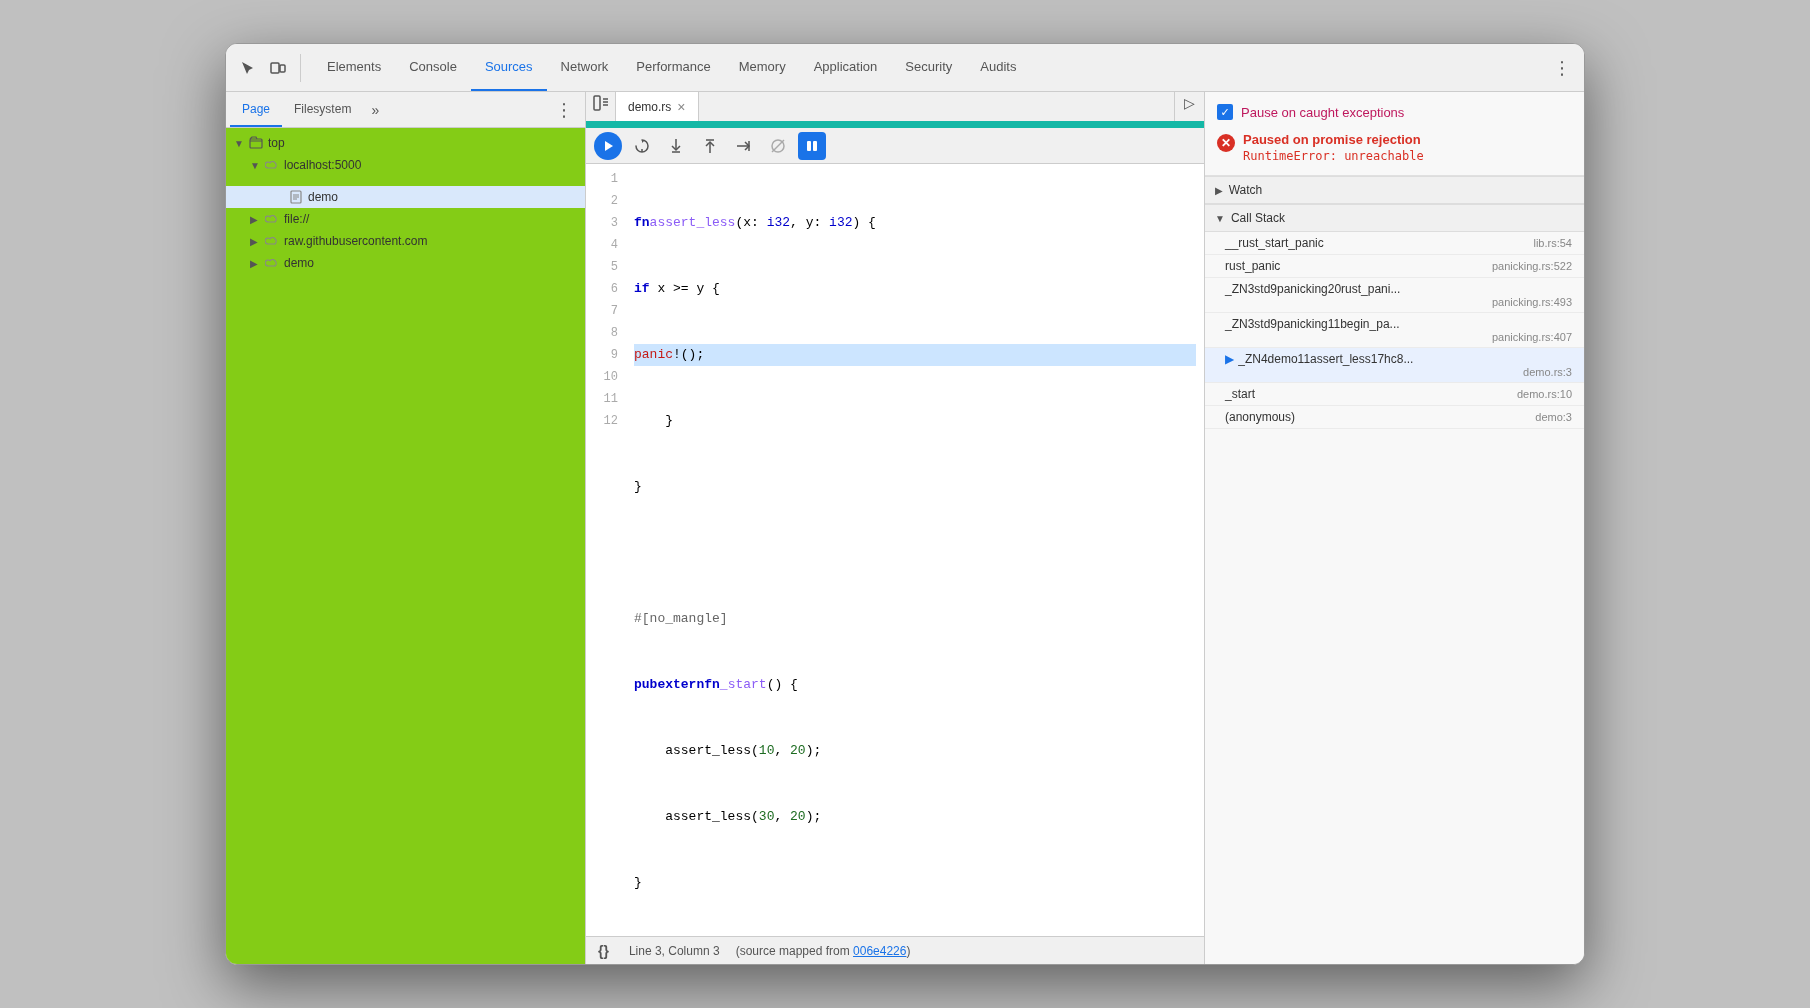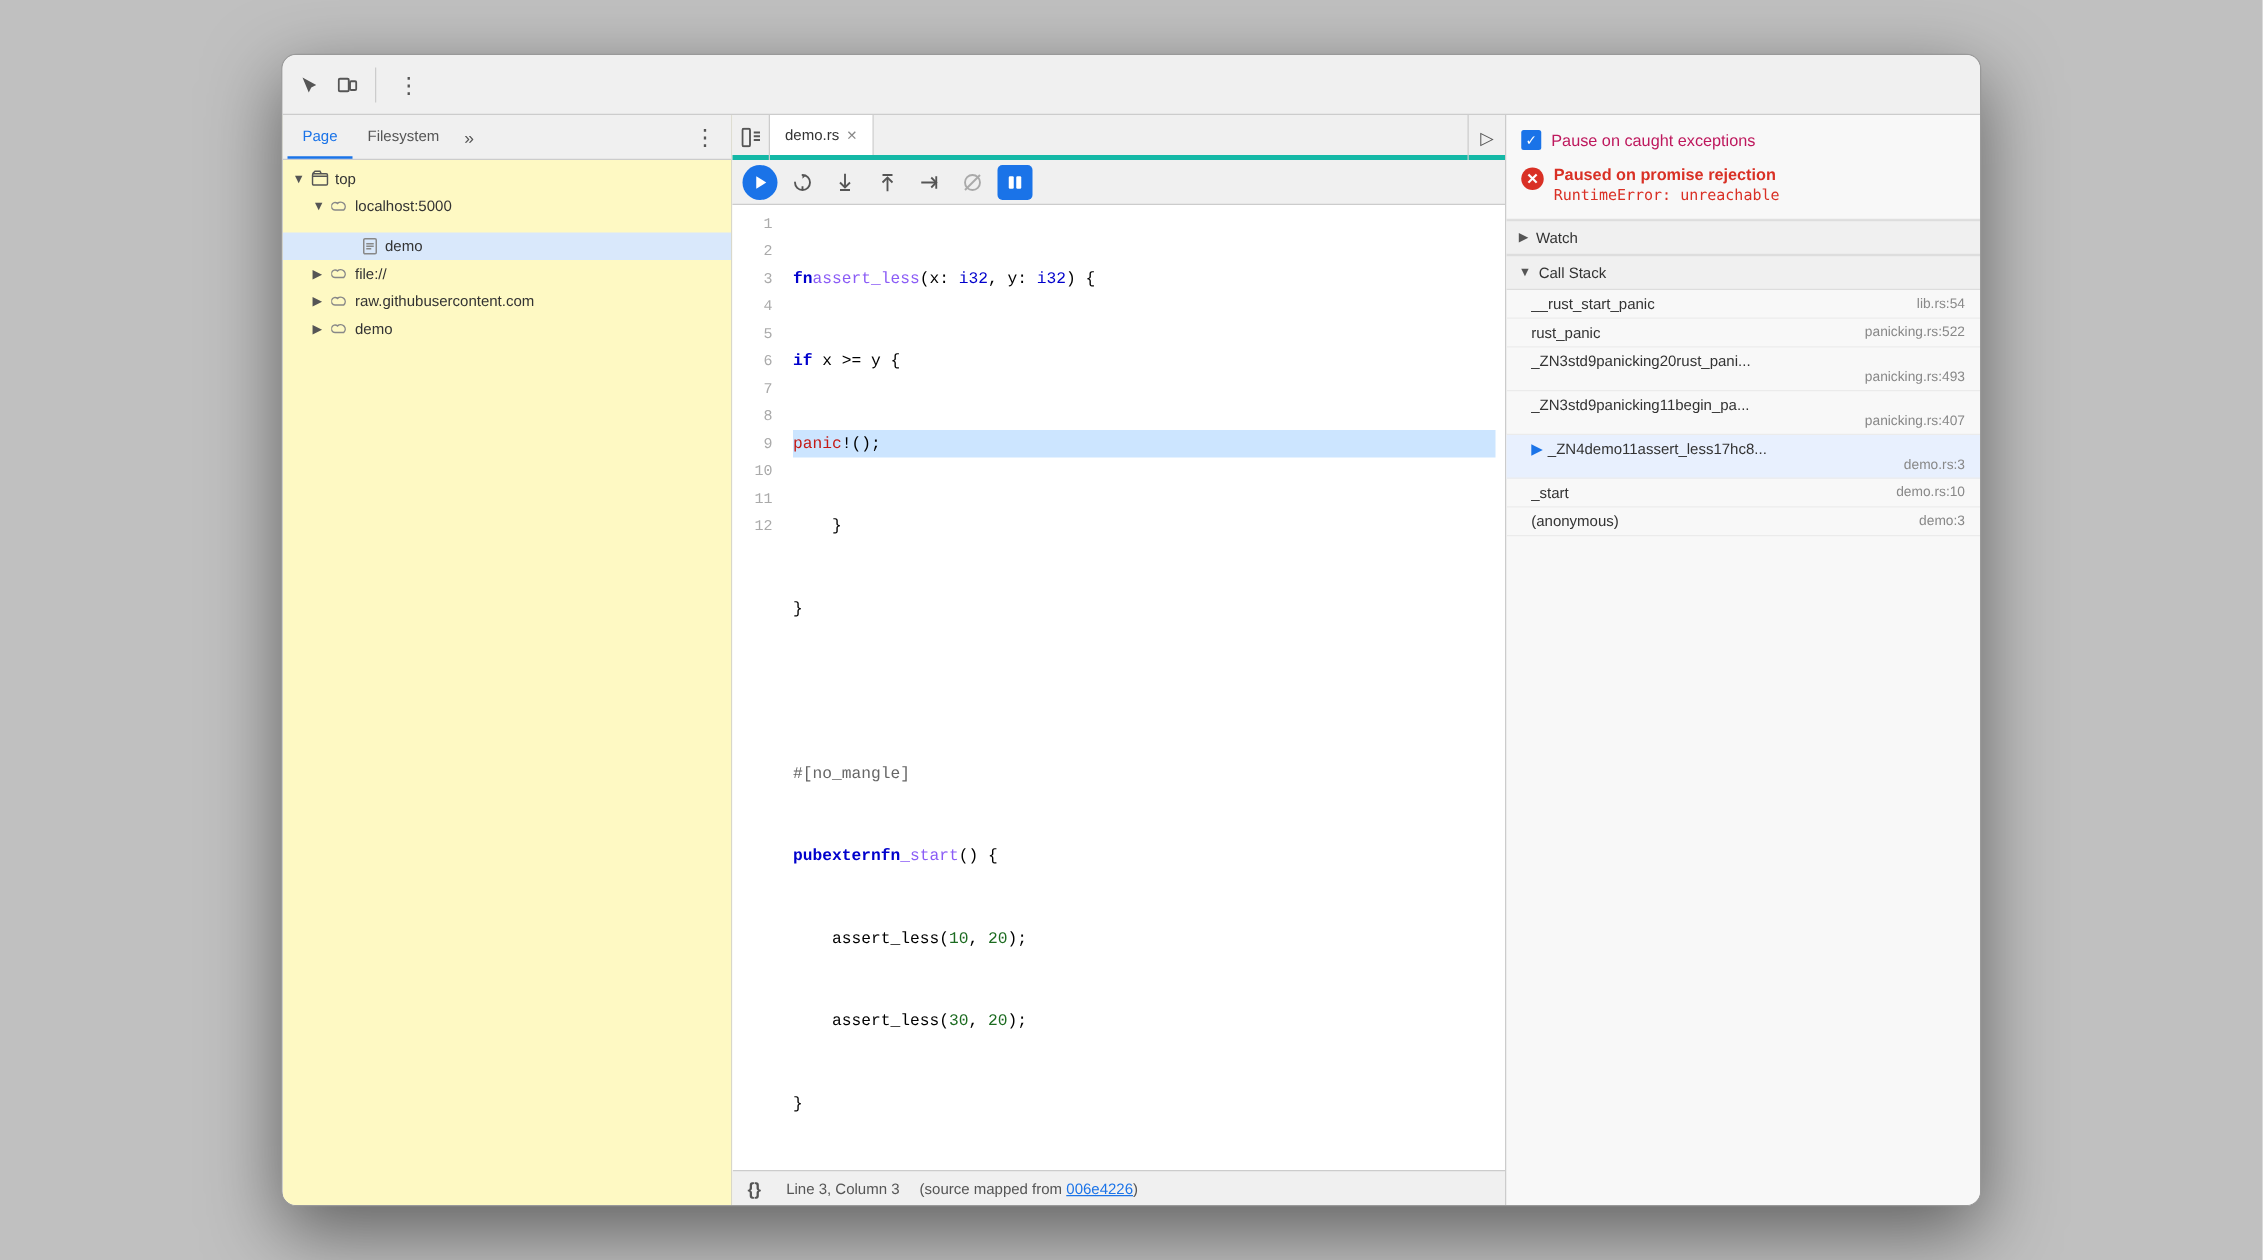--- a/index.html
+++ b/index.html
@@ -120,21 +120,21 @@
       display: flex;
       flex: 1;
       overflow: hidden;
     }
     
     .left-panel {
       width: 360px;
       border-right: 1px solid #ccc;
       display: flex;
       flex-direction: column;
-      background: #fef9c3;
+      background: #84cc16;
     }
     .panel-tabs {
       display: flex;
       align-items: center;
       border-bottom: 1px solid #ccc;
       background: #f0f0f0;
       height: 36px;
       padding: 0 4px;
     }
     .panel-tab {
@@ -199,23 +199,23 @@
     .tree-label { flex: 1; }
     
     .middle-panel {
       flex: 1;
       display: flex;
       flex-direction: column;
       background: #fff;
     }
     .editor-tabs {
       display: flex;
-      align-items: flex-start;
+      align-items: flex-end;
       background: #f0f0f0;
-      border-bottom: 4px solid #14b8a6;
+      border-bottom: 7px solid #14b8a6;
       height: 36px;
     }
     .nav-icon {
       width: 30px;
       height: 36px;
       display: flex;
       align-items: center;
       justify-content: center;
       font-size: 14px;
       color: #555;
@@ -430,20 +430,31 @@
           <svg width="16" height="16" viewBox="0 0 16 16" fill="#555">
             <path d="M2 2l5 12 2-4 4-2z"></path>
           </svg>
         </div>
         <div class="toolbar-icon">
           <svg width="16" height="16" viewBox="0 0 16 16" fill="none" stroke="#555" stroke-width="1.5">
             <rect x="1" y="3" width="8" height="10" rx="1"></rect>
             <rect x="10" y="5" width="5" height="7" rx="1"></rect>
           </svg>
         </div>
+      </div>
+      <div class="toolbar-tabs">
+        <div class="toolbar-tab">Elements</div>
+        <div class="toolbar-tab">Console</div>
+        <div class="toolbar-tab active">Sources</div>
+        <div class="toolbar-tab">Network</div>
+        <div class="toolbar-tab">Performance</div>
+        <div class="toolbar-tab">Memory</div>
+        <div class="toolbar-tab">Application</div>
+        <div class="toolbar-tab">Security</div>
+        <div class="toolbar-tab">Audits</div>
       </div>
       <div class="toolbar-more">⋮</div>
     </div>
 
     <div class="main-area">
 
       <div class="left-panel">
         <div class="panel-tabs">
           <div class="panel-tab active">Page</div>
           <div class="panel-tab">Filesystem</div>

